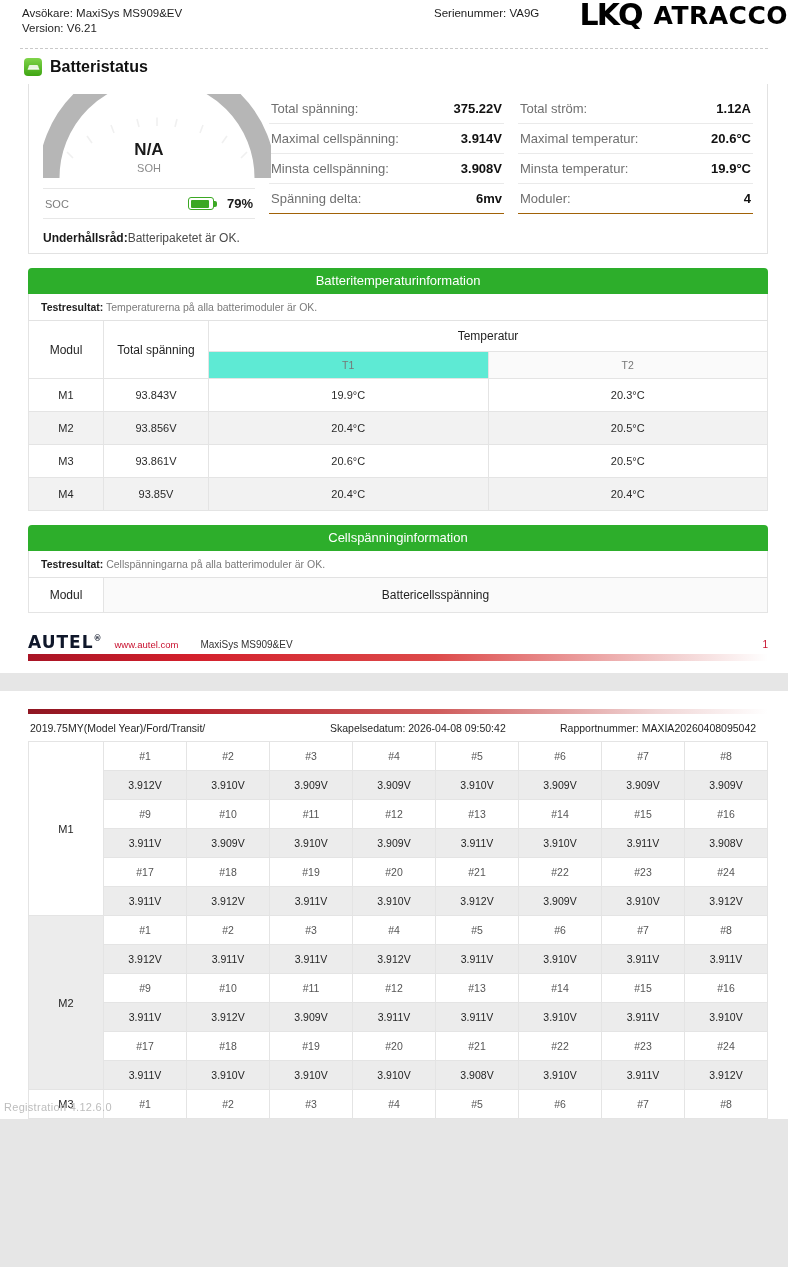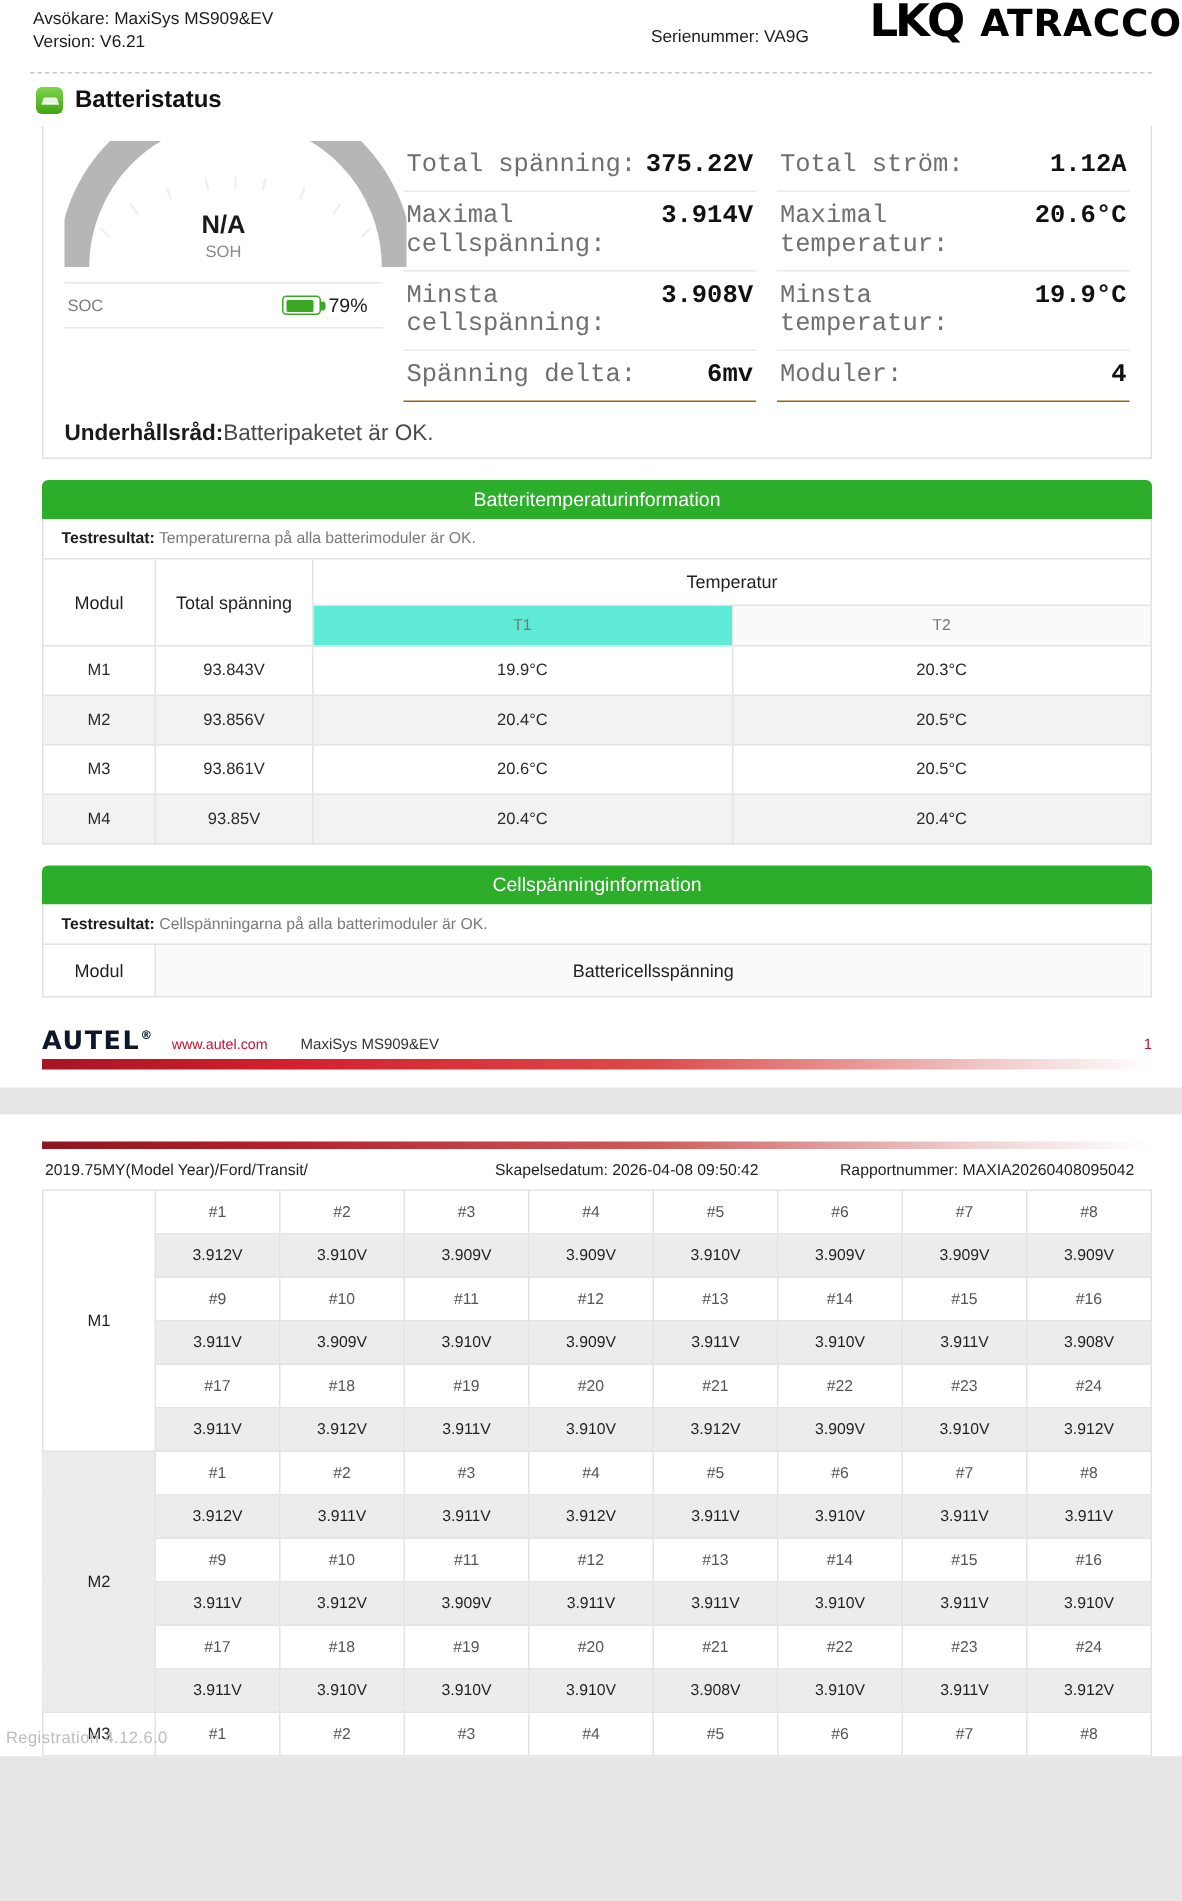--- a/index.html
+++ b/index.html
@@ -15,21 +15,21 @@
     background:#fff;
     width:788px;
     position:relative;
     padding:0 0 0 0;
   }
   .page-gap{ height:18px; background:#e6e6e6; }
 
   
   .topmeta{ padding:7px 22px 0 22px; position:relative; height:44px; }
   .meta-left{ font-size:11.5px; color:#1d1d1d; }
-  .meta-right{ position:absolute; left:434px; top:19px; font-size:11.5px; color:#1d1d1d; white-space:nowrap;}
+  .meta-right{ position:absolute; left:434px; top:7px; font-size:11.5px; color:#1d1d1d; white-space:nowrap;}
   .meta-ver{ font-size:11.5px; color:#1d1d1d; margin-top:3px; }
 
   .lkq-logo{
     position:absolute; right:0px; top:-2px;
     display:flex; align-items:center; gap:12px;
     background:#fff; padding:2px 0 2px 4px;
   }
   .lkq-mark{ font-size:30px; font-weight:bold; letter-spacing:-2px; color:#000; font-family:"DejaVu Sans", sans-serif; line-height:1;}
   .atracco-mark{ font-size:25px; font-weight:bold; letter-spacing:0.5px; color:#000; font-family:"DejaVu Sans", sans-serif; line-height:1;}
 
@@ -84,30 +84,30 @@
   .soc-lbl{ font-size:11px;color:#7d7d7d; flex:1; }
   .batt-ico{
     width:26px;height:13px;border:1.6px solid #3ba823;border-radius:3px;
     position:relative; margin-right:5px;
   }
   .batt-ico:after{
     content:""; position:absolute; right:-4px; top:3px;
     width:3px;height:6px;background:#3ba823;border-radius:0 2px 2px 0;
   }
   .batt-fill{ position:absolute;left:1.5px;top:1.5px;bottom:1.5px;width:78%;background:#3ba823;border-radius:1px;}
-  .soc-pct{ font-size:13px;font-weight:normal;color:#1a1a1a; width:34px; text-align:left;}
-
-  .advice{ padding:8px 2px 8px 14px; font-size:15px; color:#4a4a4a; }
+  .soc-pct{ font-size:13px;font-weight:bold;color:#1a1a1a; width:34px; text-align:right;}
+
+  .advice{ padding:8px 2px 8px 14px; font-size:12px; color:#4a4a4a; }
   .advice b{ color:#1a1a1a; }
 
   .kv-col{ flex:1; padding:0 14px 0 0; }
   .kv-col:first-of-type{ padding-left:4px; }
   .kv{
     display:flex; border-bottom:1px solid #eaeaea;
-    padding:7px 2px 7px 2px; font-size:17px;font-family:Liberation Mono, monospace;
+    padding:7px 2px 7px 2px; font-size:13px;
   }
   .kv:last-child{ border-bottom:1px solid #a16207; }
   .kv .k{ color:#6f6f6f; flex:1; }
   .kv .v{ color:#111; font-weight:bold; text-align:right; }
 
   
   .testres{
     font-size:10.5px; color:#7a7a7a;
     padding:7px 0 7px 12px;
     border-bottom:1px solid #e2e2e2;

